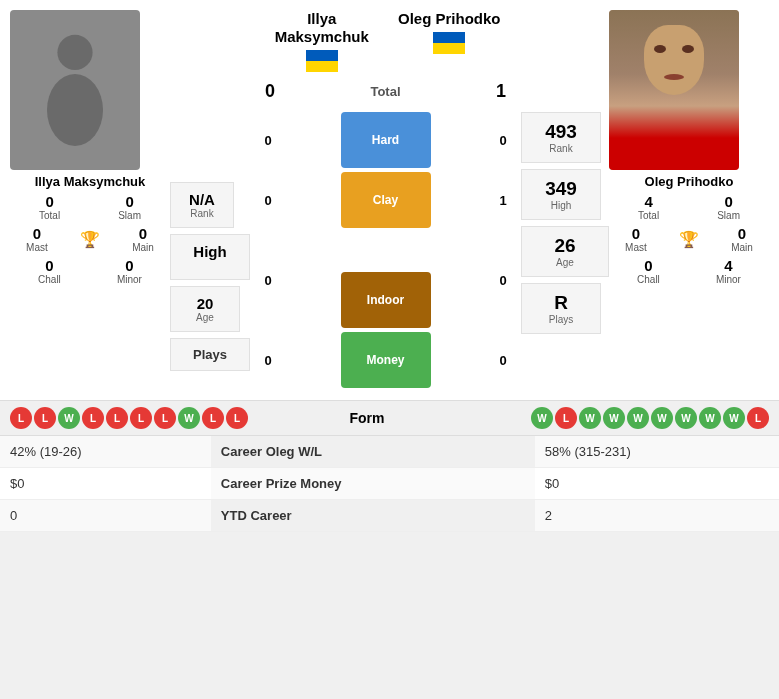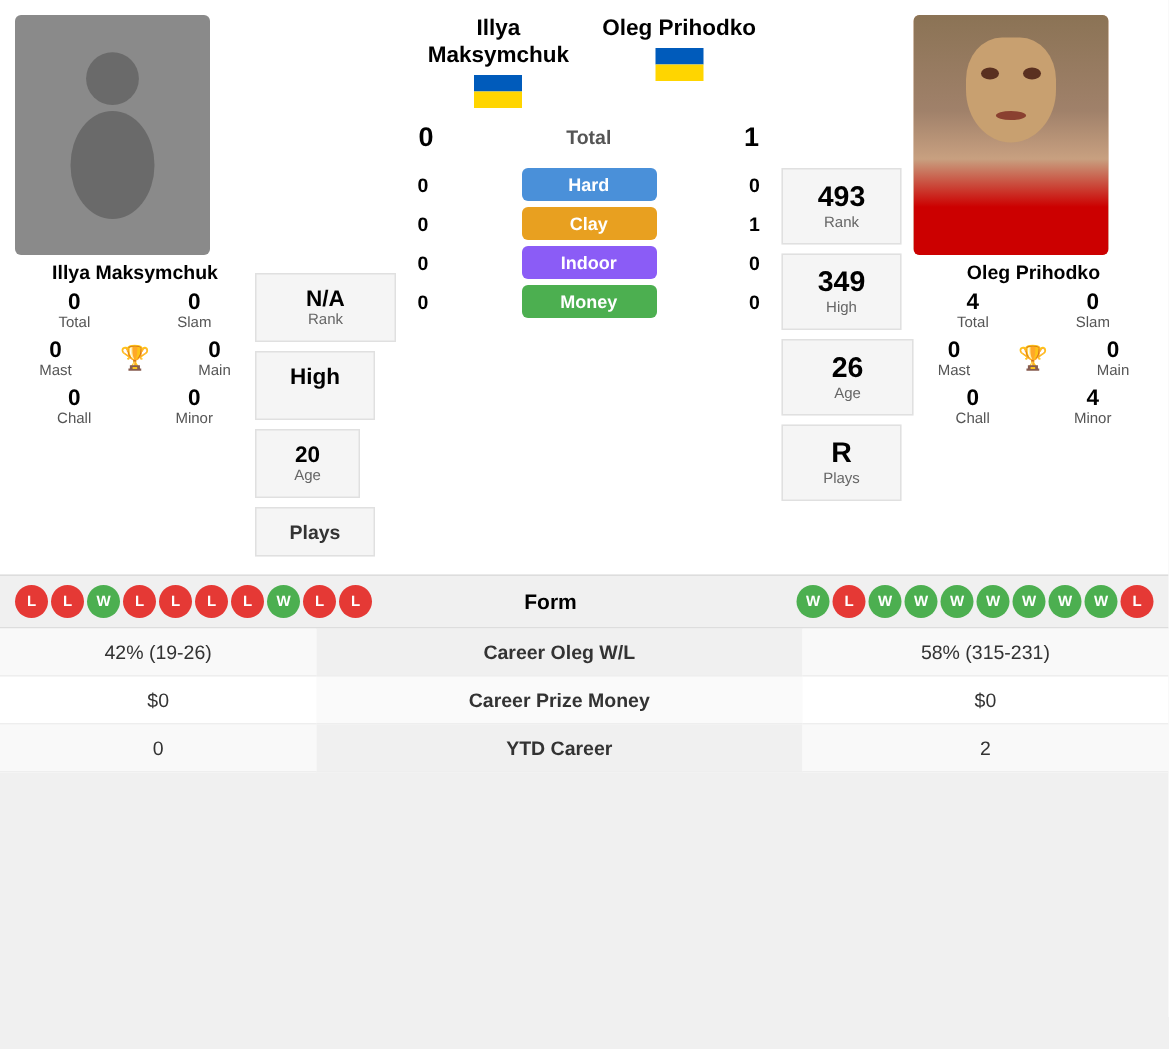--- a/index.html
+++ b/index.html
@@ -9,35 +9,35 @@
     .player-photo-left { background: #999; }
     .player-name-heading { font-size: 13px; font-weight: bold; margin-top: 4px; text-align: center; }
     .stat-value { font-size: 15px; font-weight: bold; }
     .stat-label { font-size: 10px; color: #555; }
 
     
     .ukraine-flag { width: 32px; height: 22px; display: inline-block; }
     .ukraine-flag-top { height: 11px; background: #005BBB; }
     .ukraine-flag-bottom { height: 11px; background: #FFD500; }
     .surface-num { font-size: 13px; font-weight: bold; width: 20px; text-align: center; }
-    .surface-btn { border: none; border-radius: 4px; color: #fff; font-size: 12px; font-weight: bold; padding: 4px 18px; cursor: pointer; min-width: 90px; text-align: center; }
+    .surface-btn { border: none; border-radius: 4px; color: #fff; font-size: 12px; font-weight: bold; padding: 21px 18px; cursor: pointer; min-width: 90px; text-align: center; }
     .surface-hard { background: #4a90d9; }
     .surface-clay { background: #e8a020; }
-    .surface-indoor { background: #8b5cf6; }
+    .surface-indoor { background: #a16207; margin-top: 40px; }
     .surface-grass { background: #4caf50; }
     .form-label { font-size: 13px; font-weight: bold; min-width: 80px; }
     .form-badges { display: flex; gap: 2px; flex-wrap: wrap; }
     .badge { width: 22px; height: 22px; border-radius: 50%; display: flex; align-items: center; justify-content: center; color: #fff; font-size: 10px; font-weight: bold; }
     .badge-l { background: #e53935; }
     .badge-w { background: #4caf50; }
 
     
     .stats-table { width: 100%; border-collapse: collapse; }
     .stats-table tr { border-bottom: 1px solid #eee; }
-    .stats-table td { padding: 8px 10px; text-align: center; font-size: 13px; }
+    .stats-table td { padding: 8px 10px; text-align: left; font-size: 13px; }
     .stats-table td:nth-child(1), .stats-table td:nth-child(3) { color: #333; }
     .stats-table td:nth-child(2) { font-weight: bold; color: #333; background: #fafafa; }
     .stats-table tr:nth-child(odd) td { background: #f9f9f9; }
     .stats-table tr:nth-child(odd) td:nth-child(2) { background: #f0f0f0; }
 
     
     .main-content { display: flex; width: 100%; padding: 10px; gap: 0; }
     .left-player-section { display: flex; flex-direction: column; width: 160px; }
     .right-player-section { display: flex; flex-direction: column; width: 160px; }
     .center-section { flex: 1; display: flex; flex-direction: column; align-items: center; }
@@ -109,21 +109,21 @@
           <div class="stat-label">Chall</div>
         </div>
         <div class="stat-item">
           <div class="stat-value">0</div>
           <div class="stat-label">Minor</div>
         </div>
       </div>
     </div>
 
     <div style="display:flex;flex-direction:column;justify-content:flex-start;gap:2px;margin-top:0;padding-top:170px;">
-      <div class="info-panel" style="width:94px;">
+      <div class="info-panel" style="width:64px;">
         <div class="info-panel-val">N/A</div>
         <div class="info-panel-lbl">Rank</div>
       </div>
       <div class="info-panel" style="width:80px;">
         <div class="info-panel-val">High</div>
         <div class="info-panel-lbl">&nbsp;</div>
       </div>
       <div class="info-panel" style="width:70px;">
         <div class="info-panel-val">20</div>
         <div class="info-panel-lbl">Age</div>

